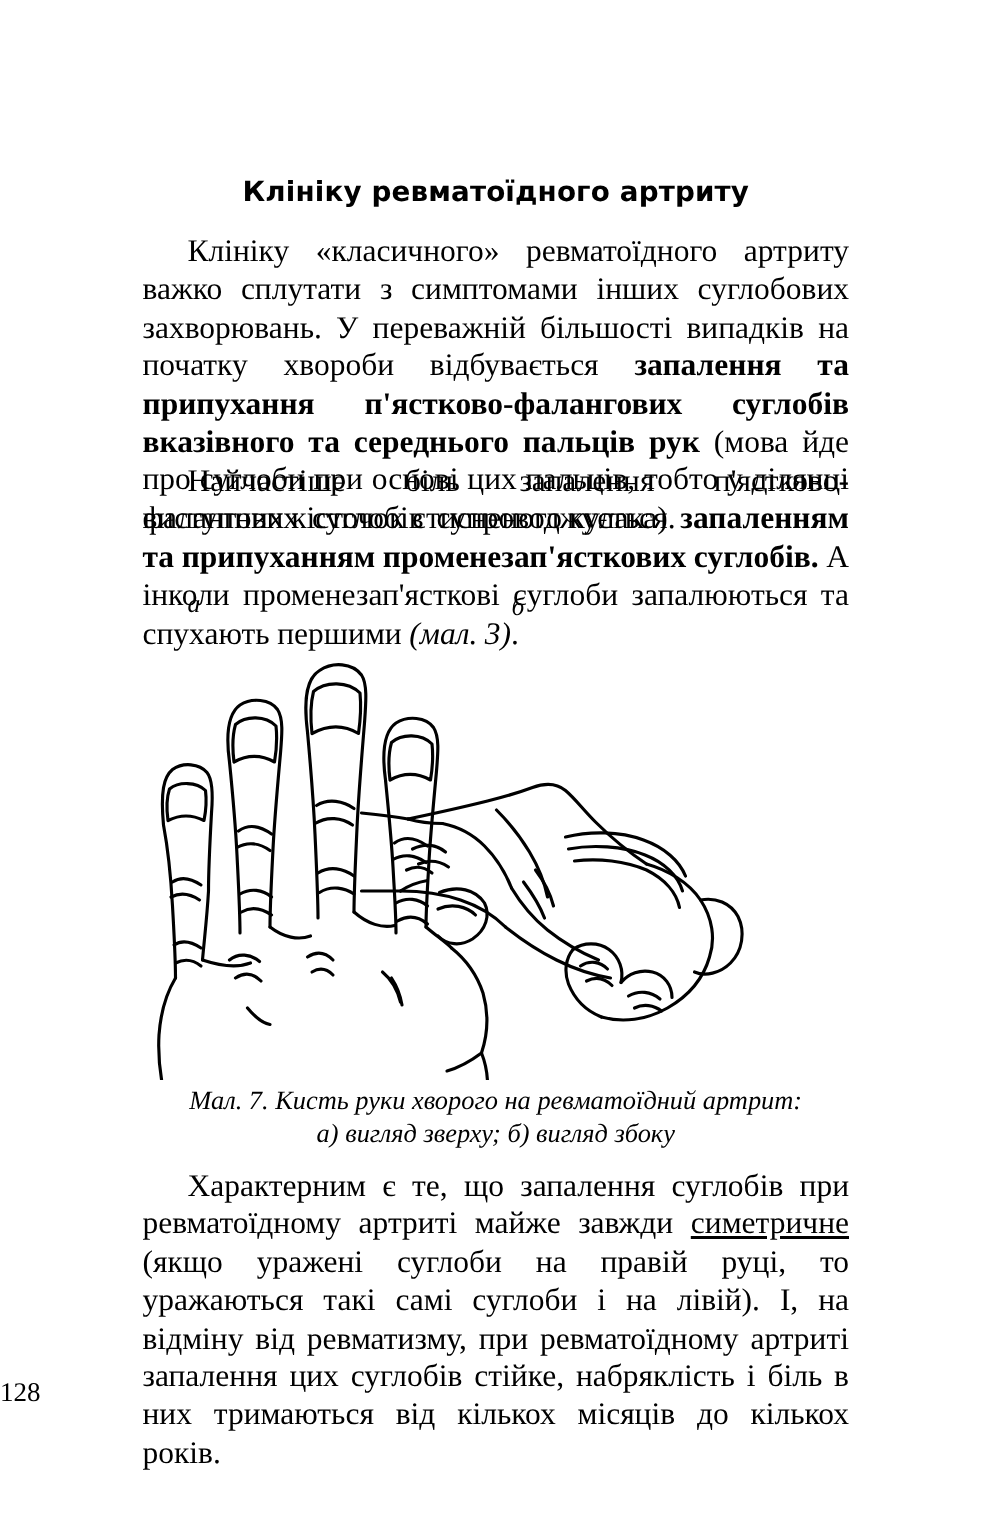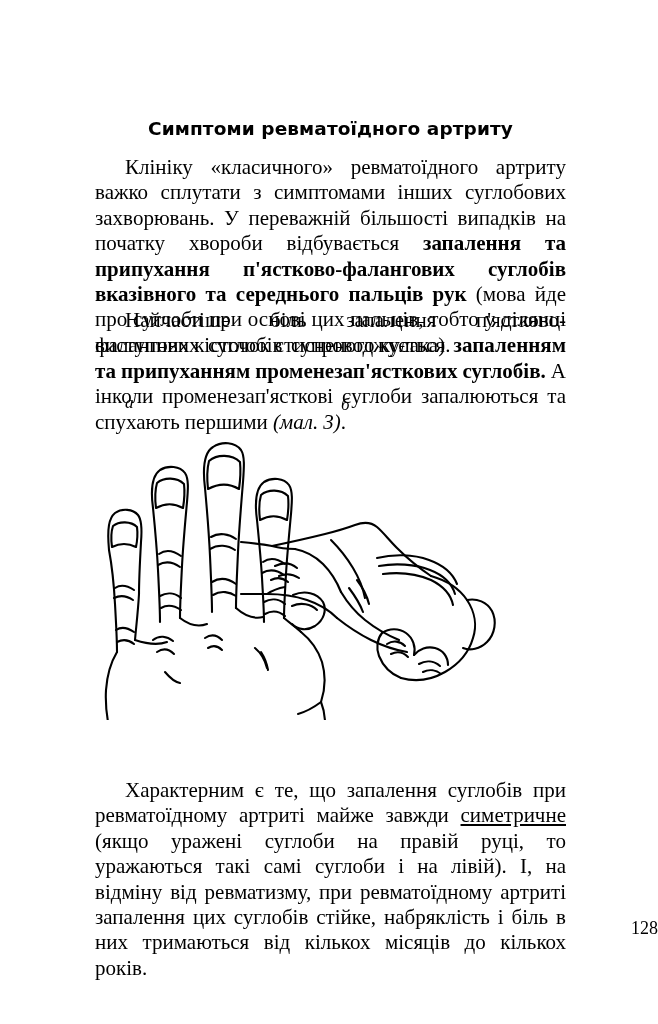--- a/index.html
+++ b/index.html
@@ -92,32 +92,32 @@
     line-height: 22px;
     text-align: center;
   }
   .caption .cap-line { display: block; }
 
   .folio {
     position: absolute;
     left: 0;
     top: 918px;
     width: 658px;
-    text-align: right;
+    text-align: left;
     font-size: 18px;
   }
 </style>
 </head>
 <body>
 
 <div class="page">
 
   <div class="content">
 
-    <h1 class="page-title">Симптоми ревматоїдного артриту</h1>
+    <h1 class="page-title">Клініку ревматоїдного артриту</h1>
 
     <p class="body-text para1"><span>Клініку «класичного» ревматоїдного артриту важко сплутати з симптомами інших суглобових захворювань. У переважній більшості випадків на початку хвороби відбувається </span><b>запалення та припухання п'ястково-фалангових суглобів вказівного та середнього пальців рук</b><span> (мова йде про суглоби при основі цих пальців, тобто у ділянці виступних кісточок стисненого кулака).</span></p>
 
     <p class="body-text para2"><span>Найчастіше біль запалення п'ястково-фалангових суглобів супроводжується </span><b>запаленням та припуханням променезап'ясткових суглобів.</b><span> А інколи променезап'ясткові суглоби запалюються та спухають першими </span><i>(мал. 3)</i><span>.</span></p>
 
     <p class="body-text para3"><span>Характерним є те, що запалення суглобів при ревматоїдному артриті майже завжди </span><u class="underlined">симетричне</u><span> (якщо уражені суглоби на правій руці, то уражаються такі самі суглоби і на лівій). І, на відміну від ревматизму, при ревматоїдному артриті запалення цих суглобів стійке, набряклість і біль в них тримаються від кількох місяців до кількох років.</span></p>
 
   </div>
 
   <div class="figure">
@@ -244,16 +244,20 @@
 
         <path d="M 30,62 C 36,70 40,78 42,86"></path>
         <path d="M 22,70 C 28,78 33,86 36,94"></path>
       </g>
 
       <text class="fig-label" x="246" y="20">б</text>
 
     </svg>
   </div>
 
+  <div class="caption">
+    <span class="cap-line">Мал. 7. Кисть руки хворого на ревматоїдний артрит:</span>
+    <span class="cap-line">а) вигляд зверху; б) вигляд збоку</span>
+  </div>
 
   <div class="folio">128</div>
 
 </div>
 
 </body></html>

